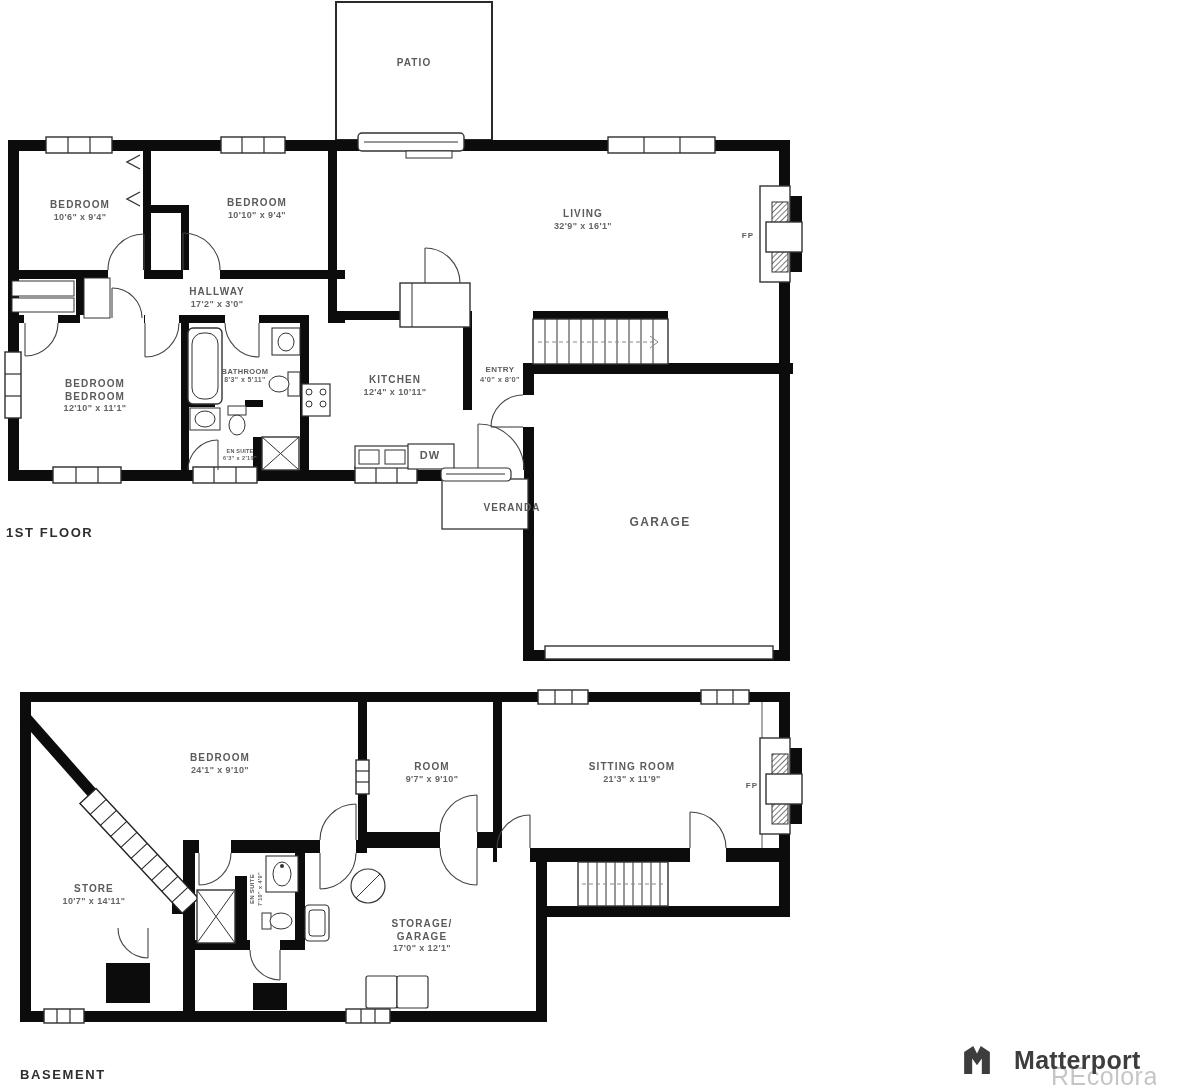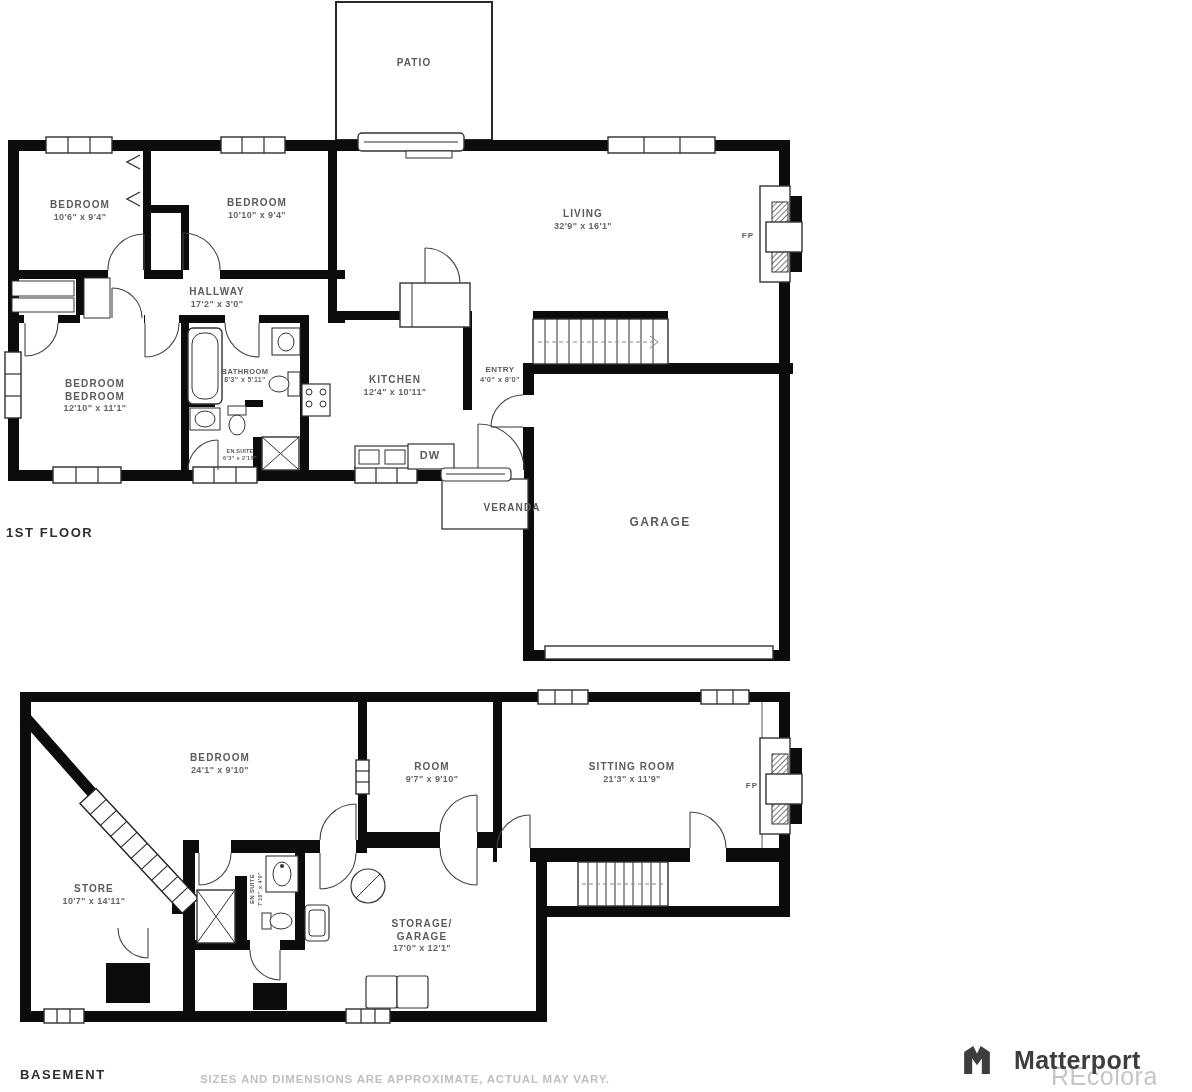--- a/index.html
+++ b/index.html
@@ -424,21 +424,20 @@
 <div class="lbl" style="left:422px;top:936px;font-size:10px">
   <div>STORAGE/</div>
   <div>GARAGE</div>
   <div class="dims" style="font-size:9px">17'0" x 12'1"</div>
 </div>
 <div class="lbl" style="left:752px;top:786px;font-size:8px">
   <div>FP</div>
 </div>
 <div class="floor-title" style="left:20px;top:1031px">BASEMENT</div>
 
-<div class="disclaimer">SIZES AND DIMENSIONS ARE APPROXIMATE, ACTUAL MAY VARY.</div>
 <div class="watermark">REcolorado</div>
 <div class="brand">
   <svg width="30" height="30" viewBox="0 0 28 28">
     <path d="M2,27 L2,6.5 L10.5,1 L14,8 L17.5,1 L26,6.5 L26,27 L18.5,27 L18.5,12.5 L14,19 L9.5,12.5 L9.5,27 Z" fill="#3d3d3d"></path>
   </svg>
   <span class="brand-text">Matterport</span>
 </div>
 
 </div>
 

